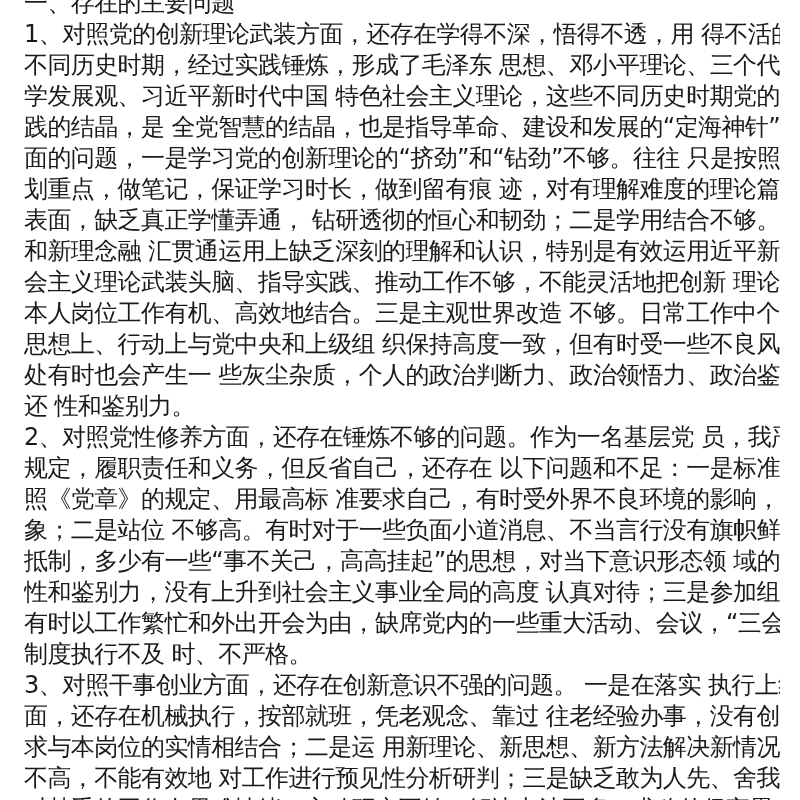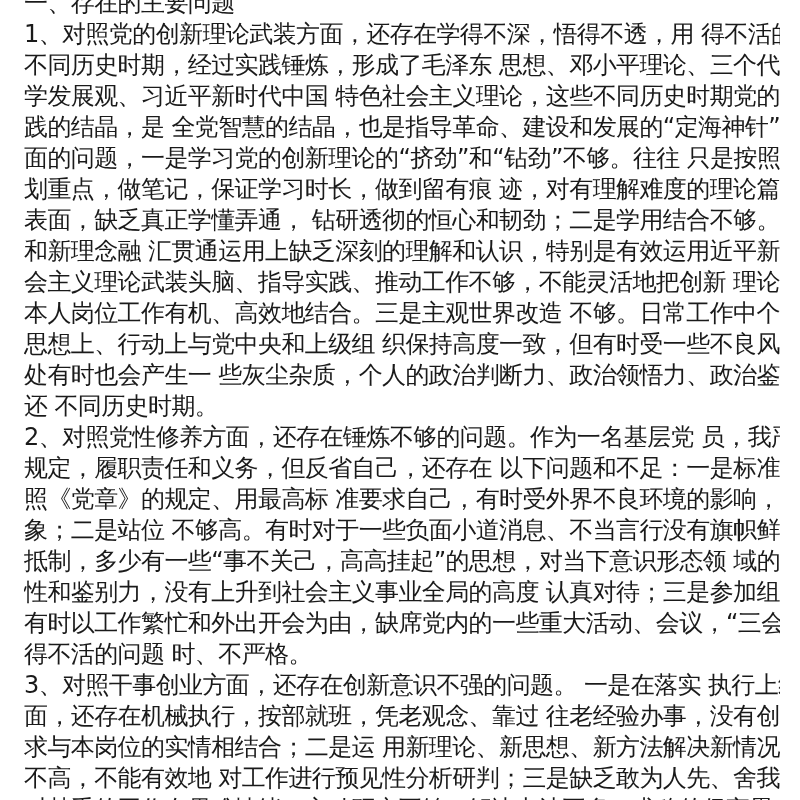--- a/index.html
+++ b/index.html
@@ -29,28 +29,28 @@
   <div class="line" style="top:93px">学发展观、习近平新时代中国 特色社会主义理论，这些不同历史时期党的创新理论，是实</div>
   <div class="line" style="top:124px">践的结晶，是 全党智慧的结晶，也是指导革命、建设和发展的“定海神针”。反省个人 这方</div>
   <div class="line" style="top:155px">面的问题，一是学习党的创新理论的“挤劲”和“钻劲”不够。往往 只是按照规定的学习内容，</div>
   <div class="line" style="top:186px">划重点，做笔记，保证学习时长，做到留有痕 迹，对有理解难度的理论篇章（节），则浮于</div>
   <div class="line" style="top:217px">表面，缺乏真正学懂弄通，  钻研透彻的恒心和韧劲；二是学用结合不够。在理论体系把握</div>
   <div class="line" style="top:248px">和新理念融 汇贯通运用上缺乏深刻的理解和认识，特别是有效运用近平新时代中国特 色社</div>
   <div class="line" style="top:279px">会主义理论武装头脑、指导实践、推动工作不够，不能灵活地把创新 理论、新发展理念与</div>
   <div class="line" style="top:310px">本人岗位工作有机、高效地结合。三是主观世界改造 不够。日常工作中个人注重在政治上、</div>
   <div class="line" style="top:341px">思想上、行动上与党中央和上级组 织保持高度一致，但有时受一些不良风气影响，思想深</div>
   <div class="line" style="top:372px">处有时也会产生一 些灰尘杂质，个人的政治判断力、政治领悟力、政治鉴别力与上级要求</div>
-  <div class="line" style="top:403px">还 不同历史时期。</div>
+  <div class="line" style="top:403px">还 性和鉴别力。</div>
   <div class="line" style="top:434px">2、对照党性修养方面，还存在锤炼不够的问题。作为一名基层党 员，我严格自己按《党章》</div>
   <div class="line" style="top:465px">规定，履职责任和义务，但反省自己，还存在 以下问题和不足：一是标准不够高，没有按</div>
   <div class="line" style="top:496px">照《党章》的规定、用最高标 准要求自己，有时受外界不良环境的影响，有自动降格的现</div>
   <div class="line" style="top:527px">象；二是站位 不够高。有时对于一些负面小道消息、不当言行没有旗帜鲜明地加以反对 和</div>
   <div class="line" style="top:558px">抵制，多少有一些“事不关己，高高挂起”的思想，对当下意识形态领 域的复杂斗争缺乏敏感</div>
   <div class="line" style="top:589px">性和鉴别力，没有上升到社会主义事业全局的高度 认真对待；三是参加组织生活不到位，</div>
   <div class="line" style="top:620px">有时以工作繁忙和外出开会为由，缺席党内的一些重大活动、会议，“三会一课”等组织生活</div>
-  <div class="line" style="top:651px">得不活的问题 时、不严格。</div>
+  <div class="line" style="top:651px">制度执行不及 时、不严格。</div>
   <div class="line" style="top:682px">3、对照干事创业方面，还存在创新意识不强的问题。 一是在落实 执行上级的工作安排方</div>
   <div class="line" style="top:713px">面，还存在机械执行，按部就班，凭老观念、靠过 往老经验办事，没有创造性地将上级要</div>
   <div class="line" style="top:744px">求与本岗位的实情相结合；二是运 用新理论、新思想、新方法解决新情况、新问题的能力</div>
   <div class="line" style="top:775px">不高，不能有效地 对工作进行预见性分析研判；三是缺乏敢为人先、舍我其谁的担当精神，</div>
   <div class="line" style="top:806px">对棘手的工作有畏难情绪，主动研究不够，解决办法不多，求稳的保守思 想较严重。四是</div>
 
 </div>
 
 </body></html>

